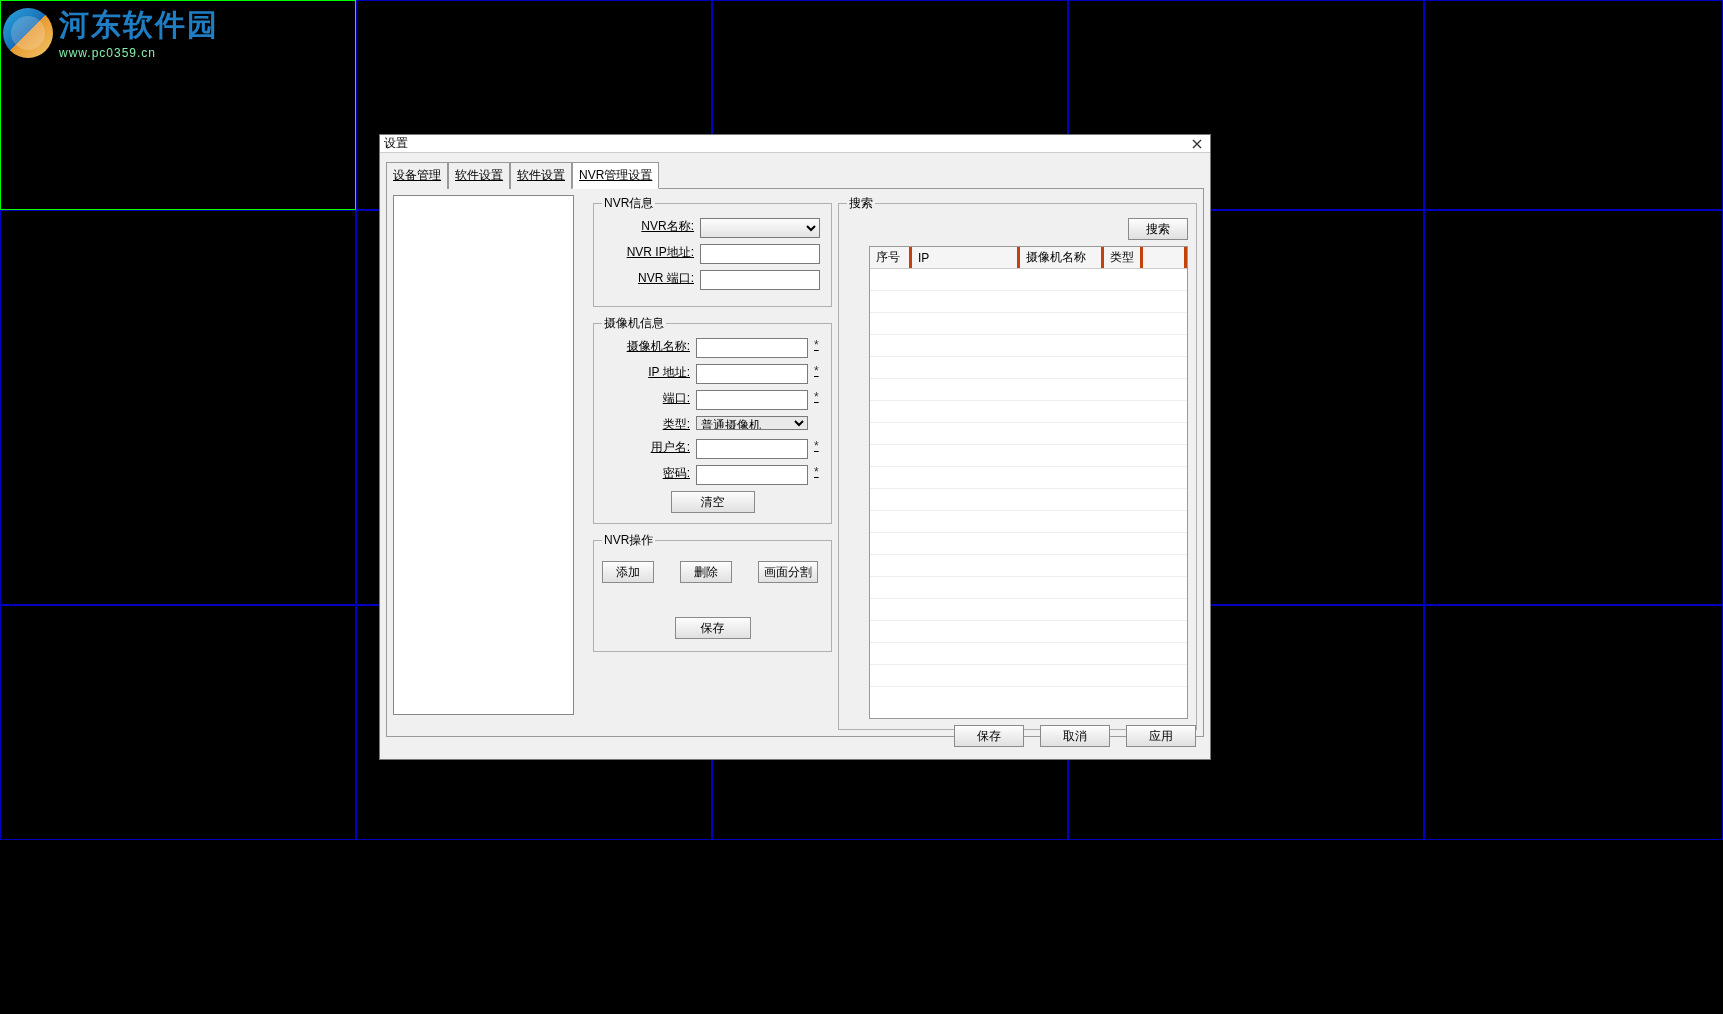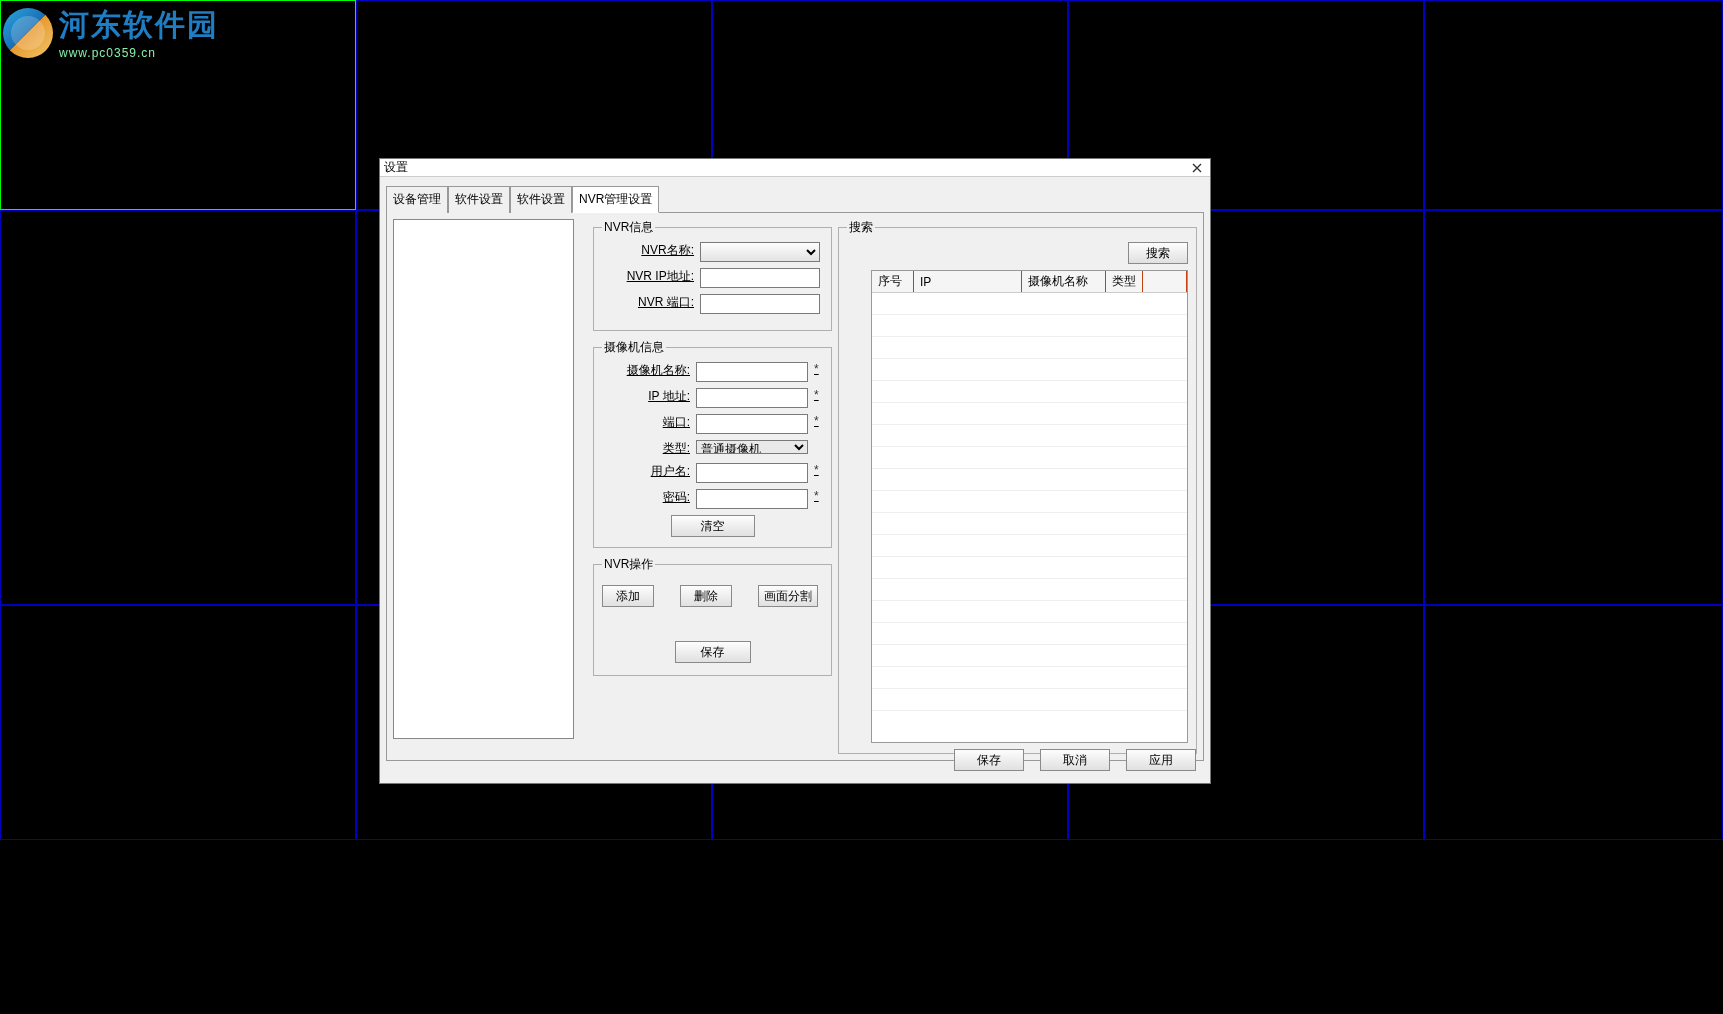--- a/index.html
+++ b/index.html
@@ -12,27 +12,27 @@
 
 
 .watermark { position: absolute; top: 5px; left: 3px; display: flex; align-items: center; }
 .wm-logo { width: 50px; height: 50px; border-radius: 50%; background: linear-gradient(135deg,#2aa7e0 0%,#1a6db4 50%,#e89a30 50%,#f2c56a 100%); position: relative; }
 .wm-logo::after { content:""; position:absolute; inset:8px; border-radius:50%; background:#fff; opacity:.2; }
 .wm-text { margin-left:6px; display:flex; flex-direction:column; }
 .wm-title { font-size:30px; font-weight:bold; color:#1f7dc3; letter-spacing:2px; font-family: "SimHei","Microsoft YaHei"; }
 .wm-url { font-size:12px; color:#86efac; letter-spacing:1px; }
 
 
-.dialog { position: absolute; left: 379px; top: 134px; width: 832px; height: 626px; background: #F0F0F0; border: 1px solid #777; margin-top: 24px; }
+.dialog { position: absolute; left: 379px; top: 134px; width: 832px; height: 626px; background: #F0F0F0; border: 1px solid #777; }
 .titlebar { height: 18px; background: #fff; border-bottom: 1px solid #ccc; display: flex; align-items: center; justify-content: space-between; padding: 0 4px; font-size: 12px; }
 .titlebar .close { width: 18px; height: 14px; display:flex; align-items:center; justify-content:center; cursor:pointer; }
 .titlebar .close svg { width:10px; height:10px; }
 
 .tabs-wrap { margin: 8px 6px 0 6px; }
-.tabs { display: flex; border-bottom: 1px solid #999; }
+.tabs { display: flex; border-bottom: 1px solid #999; text-decoration: underline; }
 .tab { padding: 4px 6px; border: 1px solid #999; border-bottom: none; background: #F0F0F0; margin-right: 0px; font-size: 12px; cursor: pointer; position: relative; top: 1px; }
 .tab.active { background: #fff; border-bottom: 1px solid #fff; }
 .tabpanel { border: 1px solid #999; border-top:none; background:#F0F0F0; padding: 6px; height: 548px; }
 
 .panel-body { display:flex; flex-direction:row; height:100%; gap:6px; }
 
 .col-left { width: 184px; }
 .tree-box { width: 181px; height: 520px; background:#fff; border:1px solid #888; }
 
 .col-mid { display:flex; flex-direction:column; gap:8px; flex: 0 0 249px; padding-left: 10px; }
@@ -57,21 +57,21 @@
 .nvr-save-row .btn { width: 76px; }
 .search-row { display:flex; align-items:flex-start; }
 .search-radios { flex:1; }
 .search-btn { width: 60px; height:22px; }
 
 .radio-row { display:flex; align-items:center; gap:4px; font-size:12px; }
 .radio-row input { width:13px; height:13px; }
 
 .grid-table { flex:1; border:1px solid #999; background:#fff; margin-top:6px; overflow:hidden; display:flex; flex-direction:column;}
 .grid-head { display:flex; background:#f5f5f5; border-bottom:1px solid #ccc; height:22px; align-items:center; font-size:12px;}
-.grid-head > div { padding:0 6px; border-right:1px solid #c2410c; height:100%; display:flex; align-items:center;}
+.grid-head > div { padding:0 6px; border-right:3px solid #c2410c; height:100%; display:flex; align-items:center;}
 .gh0{ width:42px; } .gh1{ width:108px; } .gh2{ width:84px;} .gh3{ flex:1; border-right:1px solid #ddd;}
 .gh4{ width:44px; border-right:none;}
 .grid-body { flex:1; background:#fff; position:relative; }
 .grid-body .row-lines{ position:absolute; inset:0;}
 .grid-body .row-lines div{ height:22px; border-bottom:1px solid #eee;}
 
 .dlg-footer { position:absolute; right:14px; bottom:12px; display:flex; gap:16px; }
 .dlg-footer .btn { width: 70px; height:22px; }
 
 .clear-btn-row{ display:flex; justify-content:center; margin-top:6px; }

